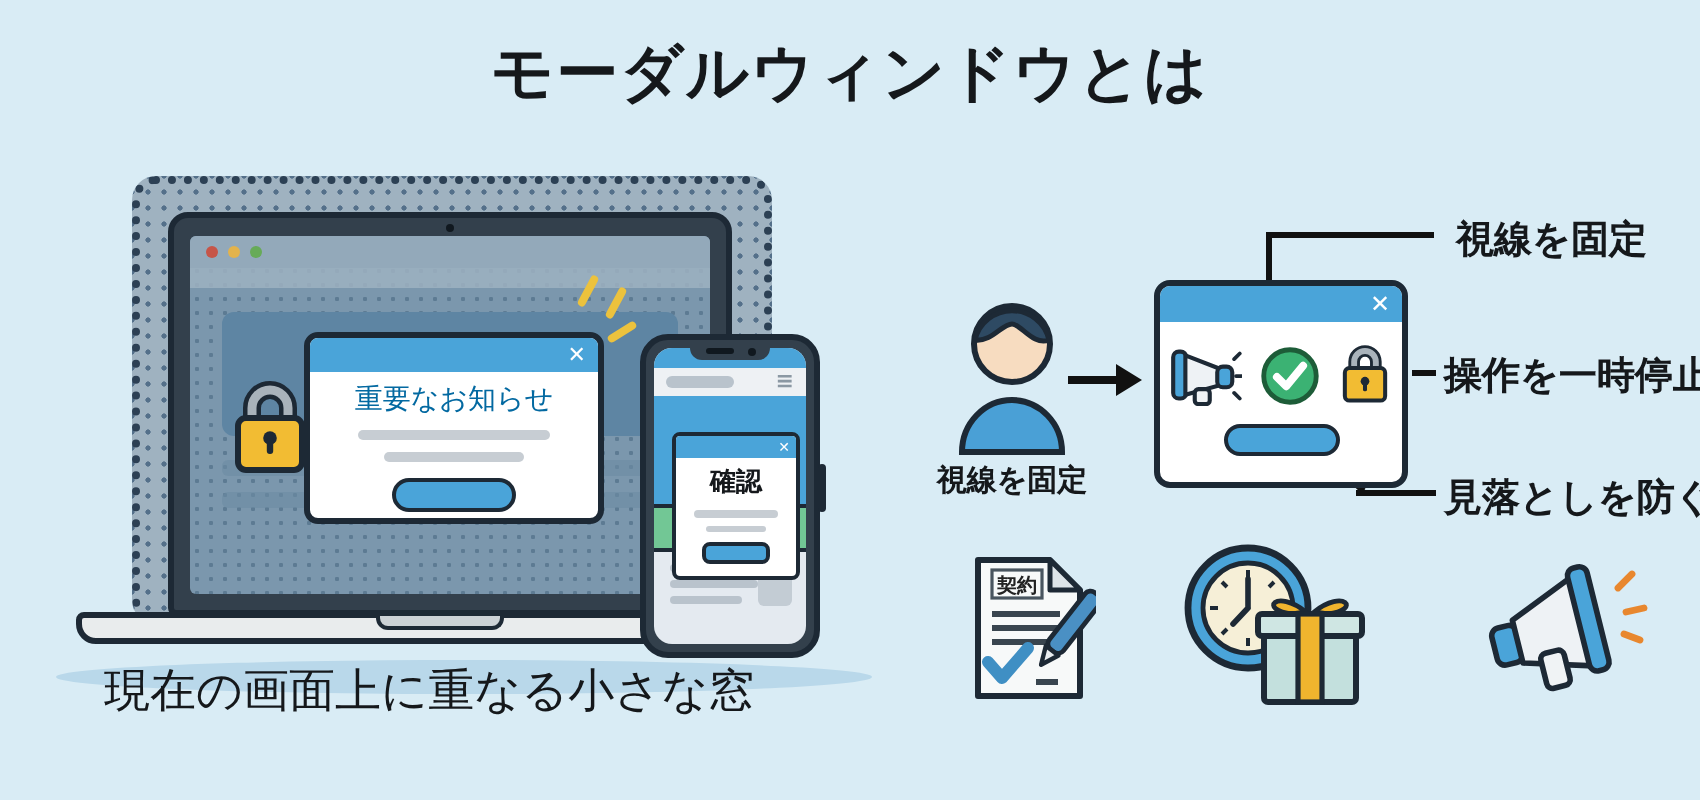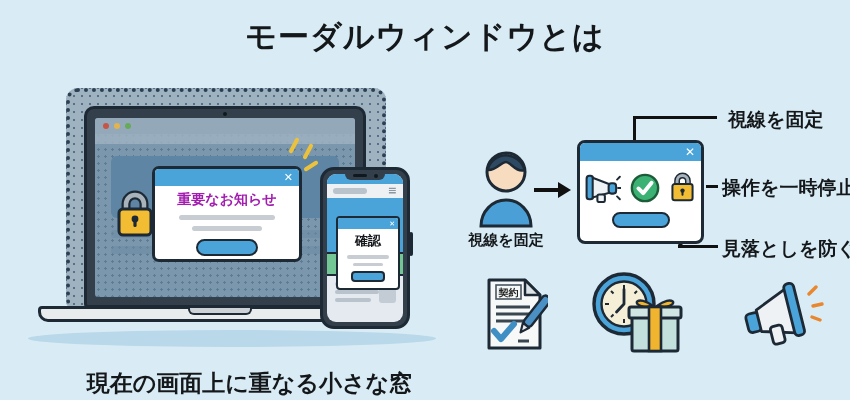--- a/index.html
+++ b/index.html
@@ -1,21 +1,21 @@
 <!DOCTYPE html>
 <html><head>
 <meta charset="utf-8">
 <style>
   * { margin:0; padding:0; box-sizing:border-box; }
   body { font-family:"DejaVu Sans","Liberation Sans",sans-serif; }
   .stage { position:relative; width:850px; height:400px; background:#d9ecf5; overflow:hidden; }
   .abs { position:absolute; }
 
   .title { left:0; top:16px; width:850px; text-align:center; font-size:31px; font-weight:bold; color:#15181b; letter-spacing:1px; }
-  .caption { left:52px; top:368px; width:360px; text-align:right; font-size:23px; font-weight:bold; color:#15181b; }
+  .caption { left:52px; top:330px; width:360px; text-align:left; font-size:23px; font-weight:normal; color:#15181b; }
 
   
   .shadow { left:28px; top:330px; width:408px; height:17px; background:#b9d8ea; border-radius:50%; }
   .dot-panel { left:66px; top:88px; width:320px; height:224px; background:#9fb2c0;
     background-image:radial-gradient(#54708a 1.2px, transparent 1.4px); background-size:8px 8px;
     border:4px dotted #2c4054; border-radius:12px; }
   .laptop { left:84px; top:106px; width:282px; height:202px; background:#33404c; border:3px solid #1d2935;
     border-radius:10px 10px 4px 4px; padding:9px 8px 8px 8px; }
   .cam { position:absolute; left:50%; top:3px; width:4px; height:4px; margin-left:-2px; border-radius:50%; background:#10181f; }
   .screen { position:relative; width:100%; height:100%; background:#7b97ad;
@@ -28,21 +28,21 @@
   .stripe { position:absolute; left:16px; right:16px; height:8px; background:#6d8ca4; border-radius:3px; opacity:.6; }
 
   
   .dlg { background:#fff; border:3px solid #1d2935; border-radius:7px; overflow:hidden; }
   .dlg-bar { background:#4aa4d9; color:#fff; font-weight:bold; display:flex; justify-content:flex-end; align-items:center; padding-right:6px; }
   .dlg-line { background:#c7cdd3; border-radius:3px; margin:6px auto 0; }
   .dlg-btn { background:#4aa4d9; border:2.5px solid #1d2935; border-radius:9px; margin:8px auto 0; }
 
   .laptop-modal { left:152px; top:166px; width:150px; height:96px; z-index:5; }
   .laptop-modal .dlg-bar { height:17px; font-size:11px; }
-  .laptop-modal .dlg-title { text-align:center; font-size:14px; font-weight:bold; color:#a21caf; margin-top:5px; }
+  .laptop-modal .dlg-title { text-align:center; font-size:14px; font-weight:normal; color:#0369a1; margin-top:5px; }
 
   .sparkle { background:#ecc23d; border-radius:2px; z-index:6; }
 
   .phone { left:320px; top:167px; width:90px; height:162px; background:#33404c; border:3px solid #1d2935; border-radius:14px; padding:4px; z-index:7; }
   .phone-sidebtn { position:absolute; right:-6px; top:62px; width:4px; height:24px; background:#1d2935; border-radius:2px; }
   .phone-screen { position:relative; width:100%; height:100%; border-radius:9px; overflow:hidden; background:#e4eaf0; }
   .p-blue1 { position:absolute; top:0; left:0; width:100%; height:10px; background:#4aa4d9; }
   .p-toolbar { position:absolute; top:10px; left:0; width:100%; height:14px; background:#eef1f4; }
   .p-pill { position:absolute; left:6px; top:4px; width:34px; height:6px; background:#b9c3cc; border-radius:3px; }
   .p-menu { position:absolute; right:6px; top:1px; font-size:11px; color:#8b98a3; font-weight:bold; line-height:12px; }

